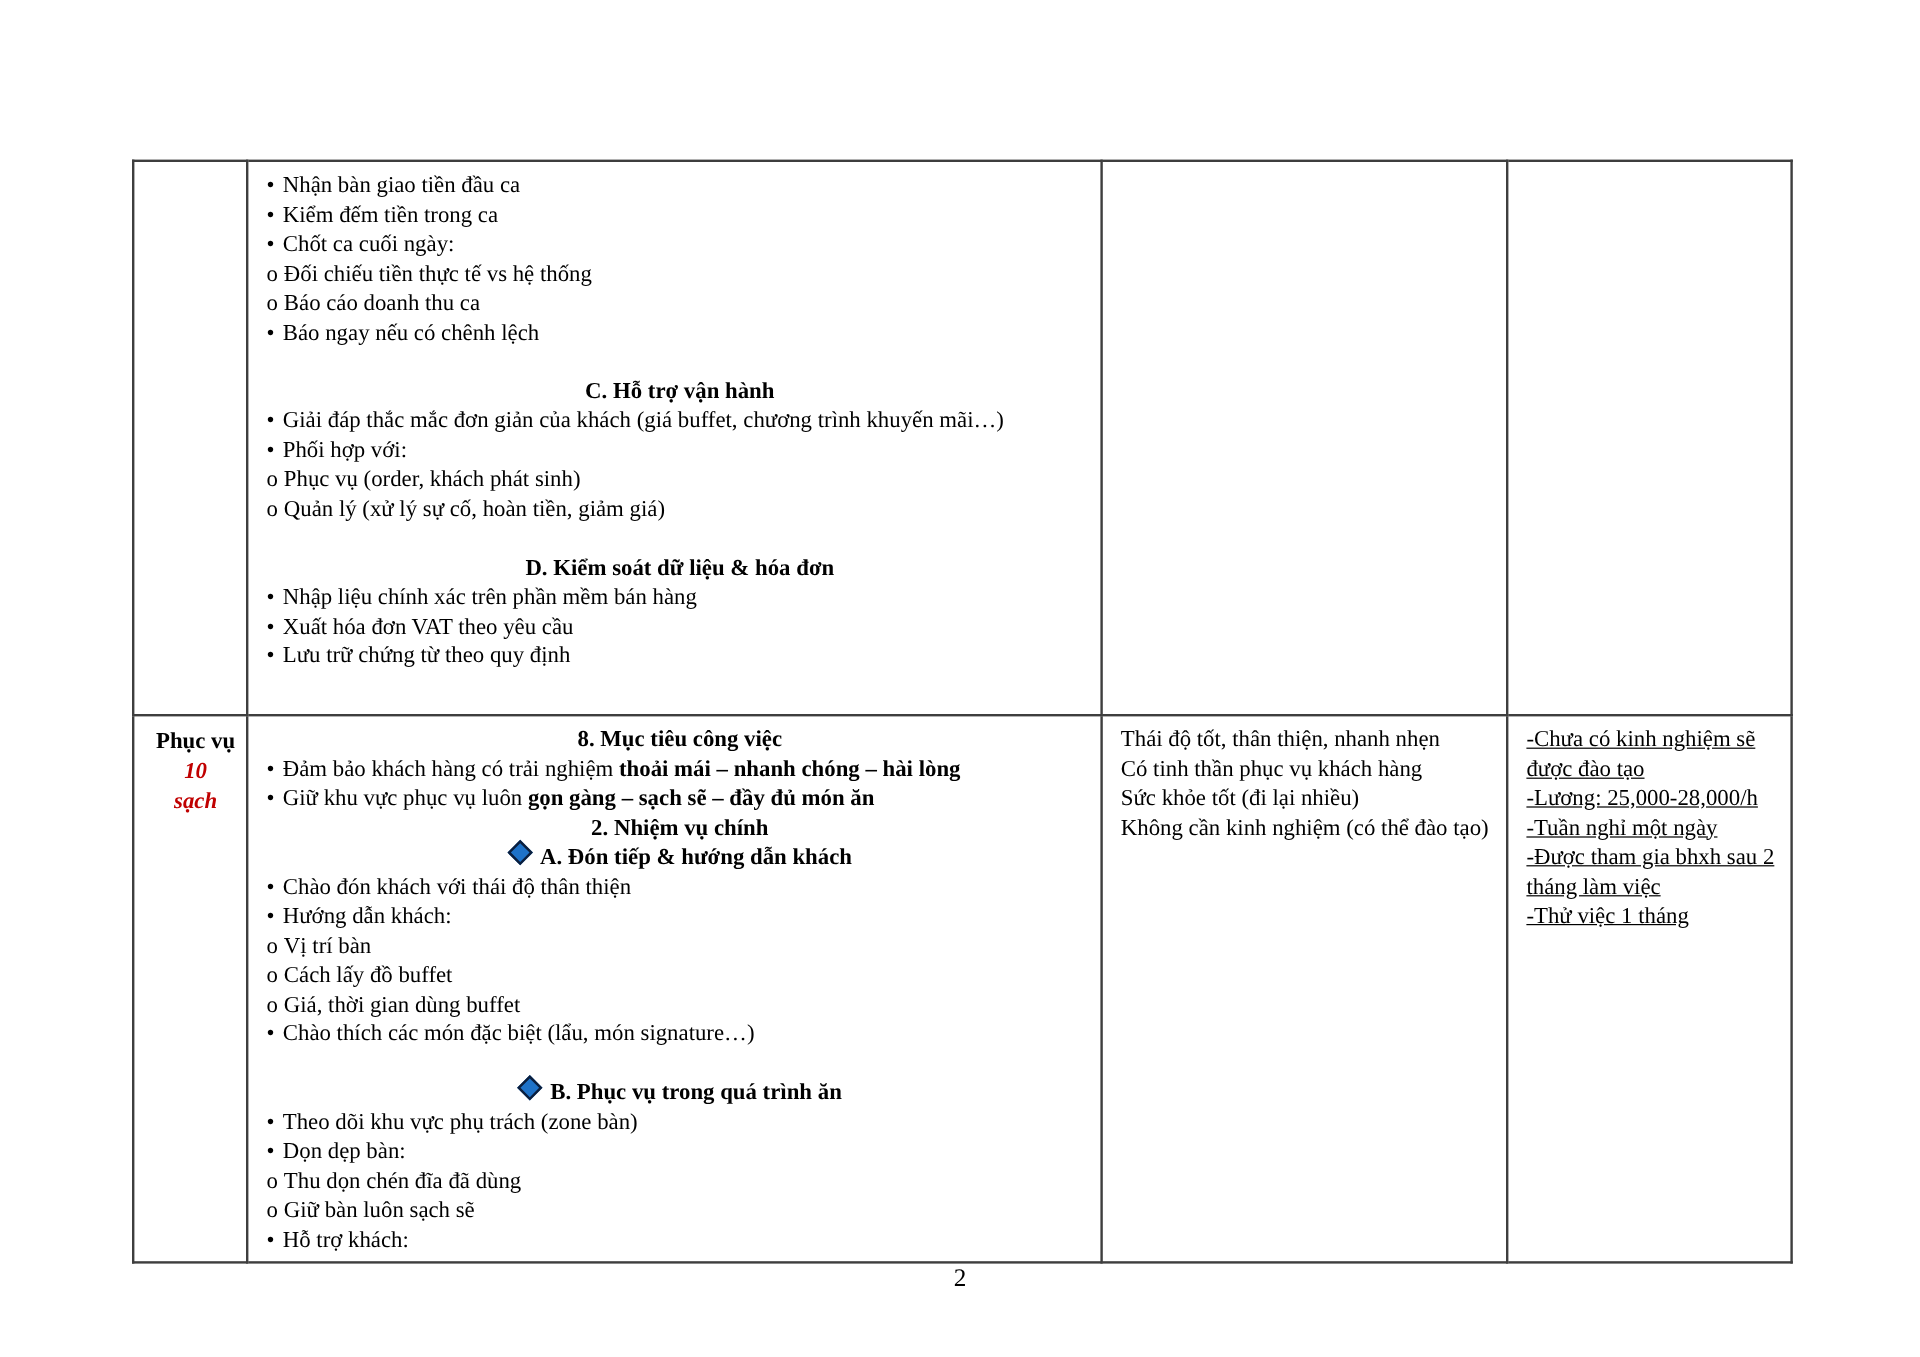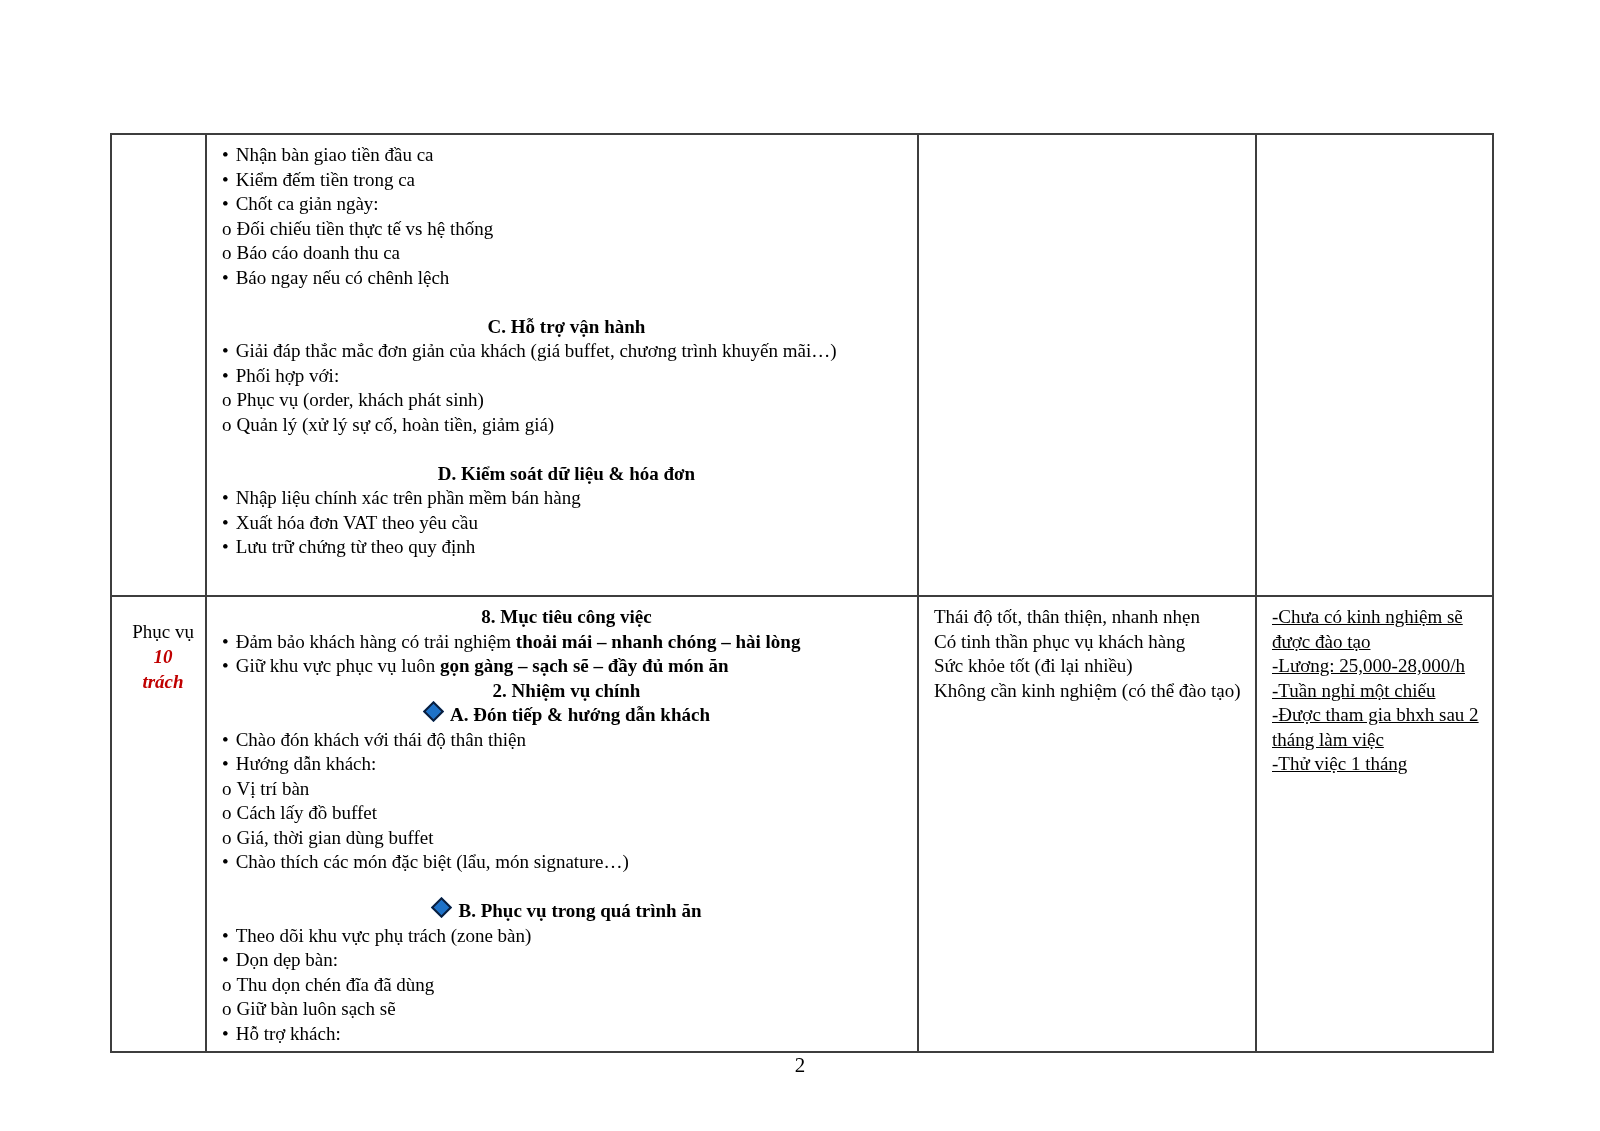--- a/index.html
+++ b/index.html
@@ -31,42 +31,42 @@
   .pfx-bullet{margin-right:7px;}
   .pfx-circle{margin-right:5px;}
   .just .ln{text-align:justify;}
   .diamond{
     display:inline-block;width:11px;height:11px;
     background:var(--diamond_blue,#1E72C8);
     border:2px solid #0b1e3c;
     transform:rotate(45deg);
     margin:0 9px 2px 3px;
   }
-  .role-title{font-weight:normal;font-size:19px;line-height:25px;margin-top:14px;}
+  .role-title{font-weight:bold;font-size:19px;line-height:25px;}
   .role-count{font-weight:bold;font-style:italic;line-height:25px;color:var(--accent_red,#C00000);}
   .page-num{position:absolute;top:1053px;left:0;width:1600px;text-align:center;font-size:21px;}
 </style>
 </head>
 <body>
 
 <div class="sheet">
   <table class="doc">
     <colgroup>
       <col style="width:95px">
       <col style="width:712px">
       <col style="width:338px">
       <col style="width:237px">
     </colgroup>
     <tbody>
       <tr class="r0">
         <td class="role-cell"></td>
         <td class="duties-cell">
             <div class="ln ln-bullet"><span class="pfx pfx-bullet">•</span><span>Nhận bàn giao tiền đầu ca</span></div>
             <div class="ln ln-bullet"><span class="pfx pfx-bullet">•</span><span>Kiểm đếm tiền trong ca</span></div>
-            <div class="ln ln-bullet"><span class="pfx pfx-bullet">•</span><span>Chốt ca giản ngày:</span></div>
+            <div class="ln ln-bullet"><span class="pfx pfx-bullet">•</span><span>Chốt ca cuối ngày:</span></div>
             <div class="ln ln-circle"><span class="pfx pfx-circle">o</span><span>Đối chiếu tiền thực tế vs hệ thống</span></div>
             <div class="ln ln-circle"><span class="pfx pfx-circle">o</span><span>Báo cáo doanh thu ca</span></div>
             <div class="ln ln-bullet"><span class="pfx pfx-bullet">•</span><span>Báo ngay nếu có chênh lệch</span></div>
             <div class="ln ln-blank">&nbsp;</div>
             <div class="ln ln-head"><span class="bold">C. Hỗ trợ vận hành</span></div>
             <div class="ln ln-bullet"><span class="pfx pfx-bullet">•</span><span>Giải đáp thắc mắc đơn giản của khách (giá buffet, chương trình khuyến mãi…)</span></div>
             <div class="ln ln-bullet"><span class="pfx pfx-bullet">•</span><span>Phối hợp với:</span></div>
             <div class="ln ln-circle"><span class="pfx pfx-circle">o</span><span>Phục vụ (order, khách phát sinh)</span></div>
             <div class="ln ln-circle"><span class="pfx pfx-circle">o</span><span>Quản lý (xử lý sự cố, hoàn tiền, giảm giá)</span></div>
             <div class="ln ln-blank">&nbsp;</div>
@@ -75,21 +75,21 @@
             <div class="ln ln-bullet"><span class="pfx pfx-bullet">•</span><span>Xuất hóa đơn VAT theo yêu cầu</span></div>
             <div class="ln ln-bullet"><span class="pfx pfx-bullet">•</span><span>Lưu trữ chứng từ theo quy định</span></div>
           </td>
         <td class="req-cell"></td>
         <td class="ben-cell"></td>
       </tr>
       <tr class="r1">
         <td class="role-cell">
           <div class="role-title">Phục vụ</div>
           <div class="role-count">10</div>
-          <div class="role-count">trách</div>
+          <div class="role-count">sạch</div>
         </td>
         <td class="duties-cell duties-extra">
             <div class="ln ln-head"><span class="bold">8. Mục tiêu công việc</span></div>
             <div class="ln ln-bullet"><span class="pfx pfx-bullet">•</span><span>Đảm bảo khách hàng có trải nghiệm </span><span class="bold">thoải mái – nhanh chóng – hài lòng</span></div>
             <div class="ln ln-bullet"><span class="pfx pfx-bullet">•</span><span>Giữ khu vực phục vụ luôn </span><span class="bold">gọn gàng – sạch sẽ – đầy đủ món ăn</span></div>
             <div class="ln ln-head"><span class="bold">2. Nhiệm vụ chính</span></div>
             <div class="ln ln-diamond"><span class="diamond"></span><span class="bold">A. Đón tiếp &amp; hướng dẫn khách</span></div>
             <div class="ln ln-bullet"><span class="pfx pfx-bullet">•</span><span>Chào đón khách với thái độ thân thiện</span></div>
             <div class="ln ln-bullet"><span class="pfx pfx-bullet">•</span><span>Hướng dẫn khách:</span></div>
             <div class="ln ln-circle"><span class="pfx pfx-circle">o</span><span>Vị trí bàn</span></div>
@@ -106,21 +106,21 @@
           </td>
         <td class="req-cell just">
             <div class="ln ln-plain"><span>Thái độ tốt, thân thiện, nhanh nhẹn</span></div>
             <div class="ln ln-plain"><span>Có tinh thần phục vụ khách hàng</span></div>
             <div class="ln ln-plain"><span>Sức khỏe tốt (đi lại nhiều)</span></div>
             <div class="ln ln-plain"><span>Không cần kinh nghiệm (có thể đào tạo)</span></div>
           </td>
         <td class="ben-cell">
             <div class="ln ln-plain"><span>-Chưa có kinh nghiệm sẽ được đào tạo</span></div>
             <div class="ln ln-plain"><span>-Lương: 25,000-28,000/h</span></div>
-            <div class="ln ln-plain"><span>-Tuần nghỉ một chiếu</span></div>
+            <div class="ln ln-plain"><span>-Tuần nghỉ một ngày</span></div>
             <div class="ln ln-plain"><span>-Được tham gia bhxh sau 2 tháng làm việc</span></div>
             <div class="ln ln-plain"><span>-Thử việc 1 tháng</span></div>
           </td>
       </tr>
     </tbody>
   </table>
   <div class="page-num">2</div>
 </div>
 
 </body></html>

